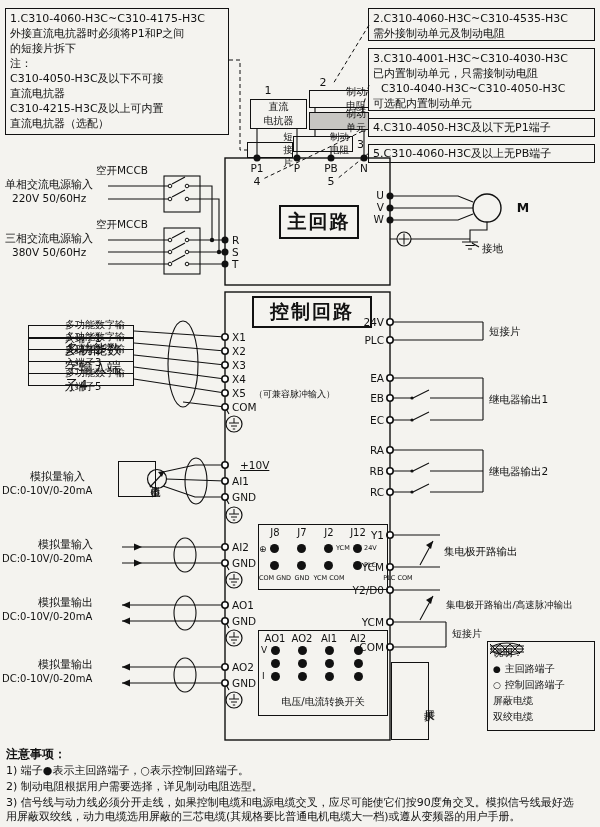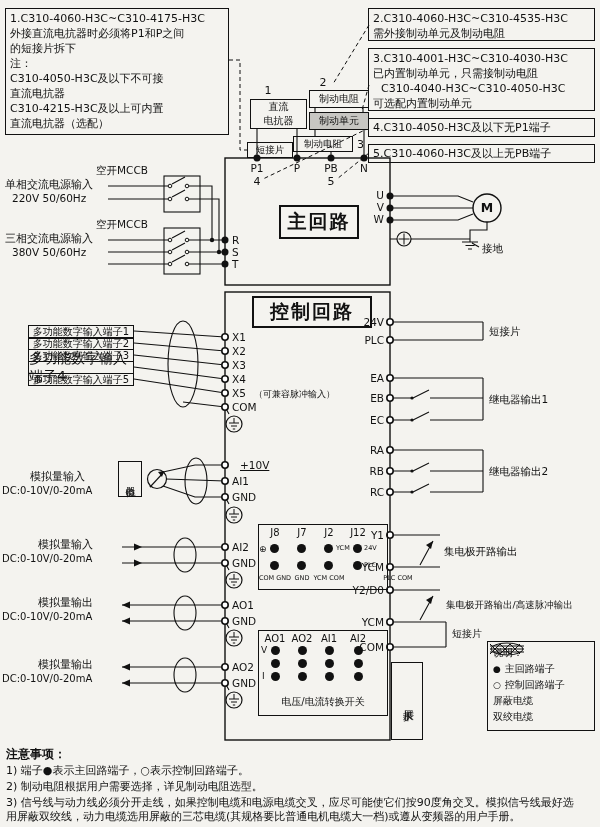--- a/index.html
+++ b/index.html
@@ -7,21 +7,21 @@
          font-family:"DejaVu Sans","Liberation Sans",sans-serif;color:#111;overflow:hidden;}
   .stage svg{position:absolute;left:0;top:0;}
   .lbl{position:absolute;white-space:nowrap;line-height:1.15;}
   .c{text-align:center;}
   .r{text-align:right;}
   .f6{font-size:6.5px;} .f9{font-size:9px;} .f95{font-size:9.5px;}
   .f10{font-size:10px;} .f105{font-size:10.5px;} .f11{font-size:11px;}
   .bx{position:absolute;border:1px solid #111;box-sizing:border-box;}
   .note{position:absolute;border:1px solid #111;box-sizing:border-box;
         font-size:11px;line-height:15px;padding:2px 4px;}
-  .cc{display:flex;align-items:center;justify-content:center;}
+  .cc{display:flex;align-items:center;justify-content:center;padding-left:36px;}
   .title{position:absolute;border:2px solid #111;box-sizing:border-box;
          font-size:19px;font-weight:bold;letter-spacing:2px;
          display:flex;align-items:center;justify-content:center;}
   .vert{writing-mode:vertical-rl;text-orientation:upright;}
   .jc{position:absolute;width:9px;height:9px;border-radius:50%;background:#111;}
   .indent{padding-left:8px;}
   .legend{position:absolute;border:1px solid #111;box-sizing:border-box;
           font-size:10px;line-height:16px;padding:3px 5px;}
   .legrow{display:flex;align-items:center;gap:4px;height:16px;}
 </style>

